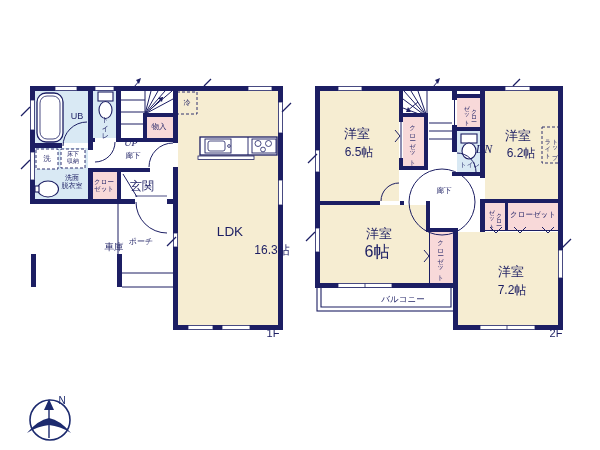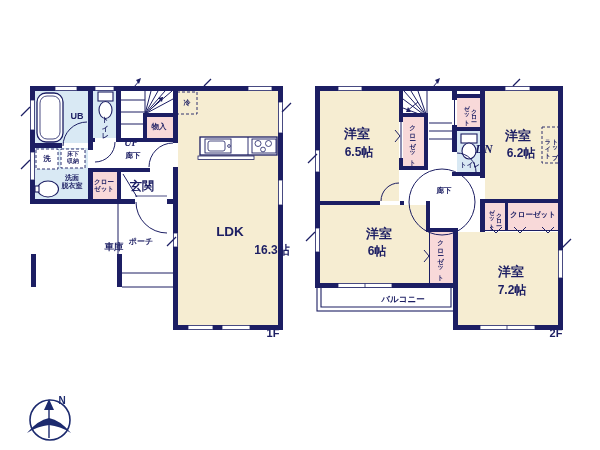--- a/index.html
+++ b/index.html
@@ -1,19 +1,19 @@
 <!DOCTYPE html>
 <html><head>
 <meta charset="utf-8">
 <style>
   html,body{margin:0;padding:0;background:#fff;}
   .canvas{position:relative;width:600px;height:450px;background:#ffffff;overflow:hidden;
           font-family:"Liberation Sans",sans-serif;}
   .canvas svg{position:absolute;left:0;top:0;}
-  .lbl{position:absolute;transform:translate(-50%,-50%);color:#1c1e63;font-weight:bold;
+  .lbl{position:absolute;transform:translate(-50%,-50%);color:#1c1e63;font-weight:normal;
        white-space:nowrap;line-height:1.12;text-align:center;}
   .vtext{writing-mode:vertical-rl;text-orientation:upright;letter-spacing:1px;}
   .vcols{writing-mode:vertical-rl;text-orientation:upright;letter-spacing:0px;}
   .vcols div{margin:0 0.5px;}
   .ital{font-family:"Liberation Serif",serif;font-style:italic;}
   .brand{position:absolute;color:#c8c8d2;font-weight:bold;letter-spacing:1px;
          font-family:"Liberation Sans",sans-serif;}
 </style>
 </head>
 <body>
@@ -293,21 +293,21 @@
 <div class="lbl" style="left:141px;top:242px;font-size:8px;">ポーチ</div>
 <div class="lbl" style="left:230px;top:232px;font-size:13.5px;">LDK</div>
 <div class="lbl" style="left:232px;top:251px;font-size:12px;margin-left:40px;">16.3帖</div>
 <div class="lbl" style="left:273px;top:333px;font-size:11px;">1F</div>
 
 <div class="lbl" style="left:357px;top:134px;font-size:13px;">洋室</div>
 <div class="lbl" style="left:359px;top:153px;font-size:12px;">6.5帖</div>
 <div class="lbl" style="left:518px;top:136px;font-size:13px;">洋室</div>
 <div class="lbl" style="left:521px;top:154px;font-size:12px;">6.2帖</div>
 <div class="lbl" style="left:379px;top:234px;font-size:13px;">洋室</div>
-<div class="lbl" style="left:377px;top:252px;font-size:12px;">6帖</div>
+<div class="lbl" style="left:377px;top:252px;font-size:16px;">6帖</div>
 <div class="lbl" style="left:511px;top:272px;font-size:13px;">洋室</div>
 <div class="lbl" style="left:512px;top:291px;font-size:12px;">7.2帖</div>
 <div class="lbl ital" style="left:443px;top:150px;font-size:12px;margin-left:41px;">DN</div>
 <div class="lbl" style="left:444px;top:191px;font-size:7.5px;">廊下</div>
 <div class="lbl" style="left:470px;top:165px;font-size:6.5px;">トイレ</div>
 <div class="lbl vtext" style="left:413px;top:142px;font-size:6.5px;">クローゼット</div>
 <div class="lbl vcols" style="left:470px;top:112px;font-size:6px;">
   <div>クロー</div>
   <div>ゼット</div>
 </div>

